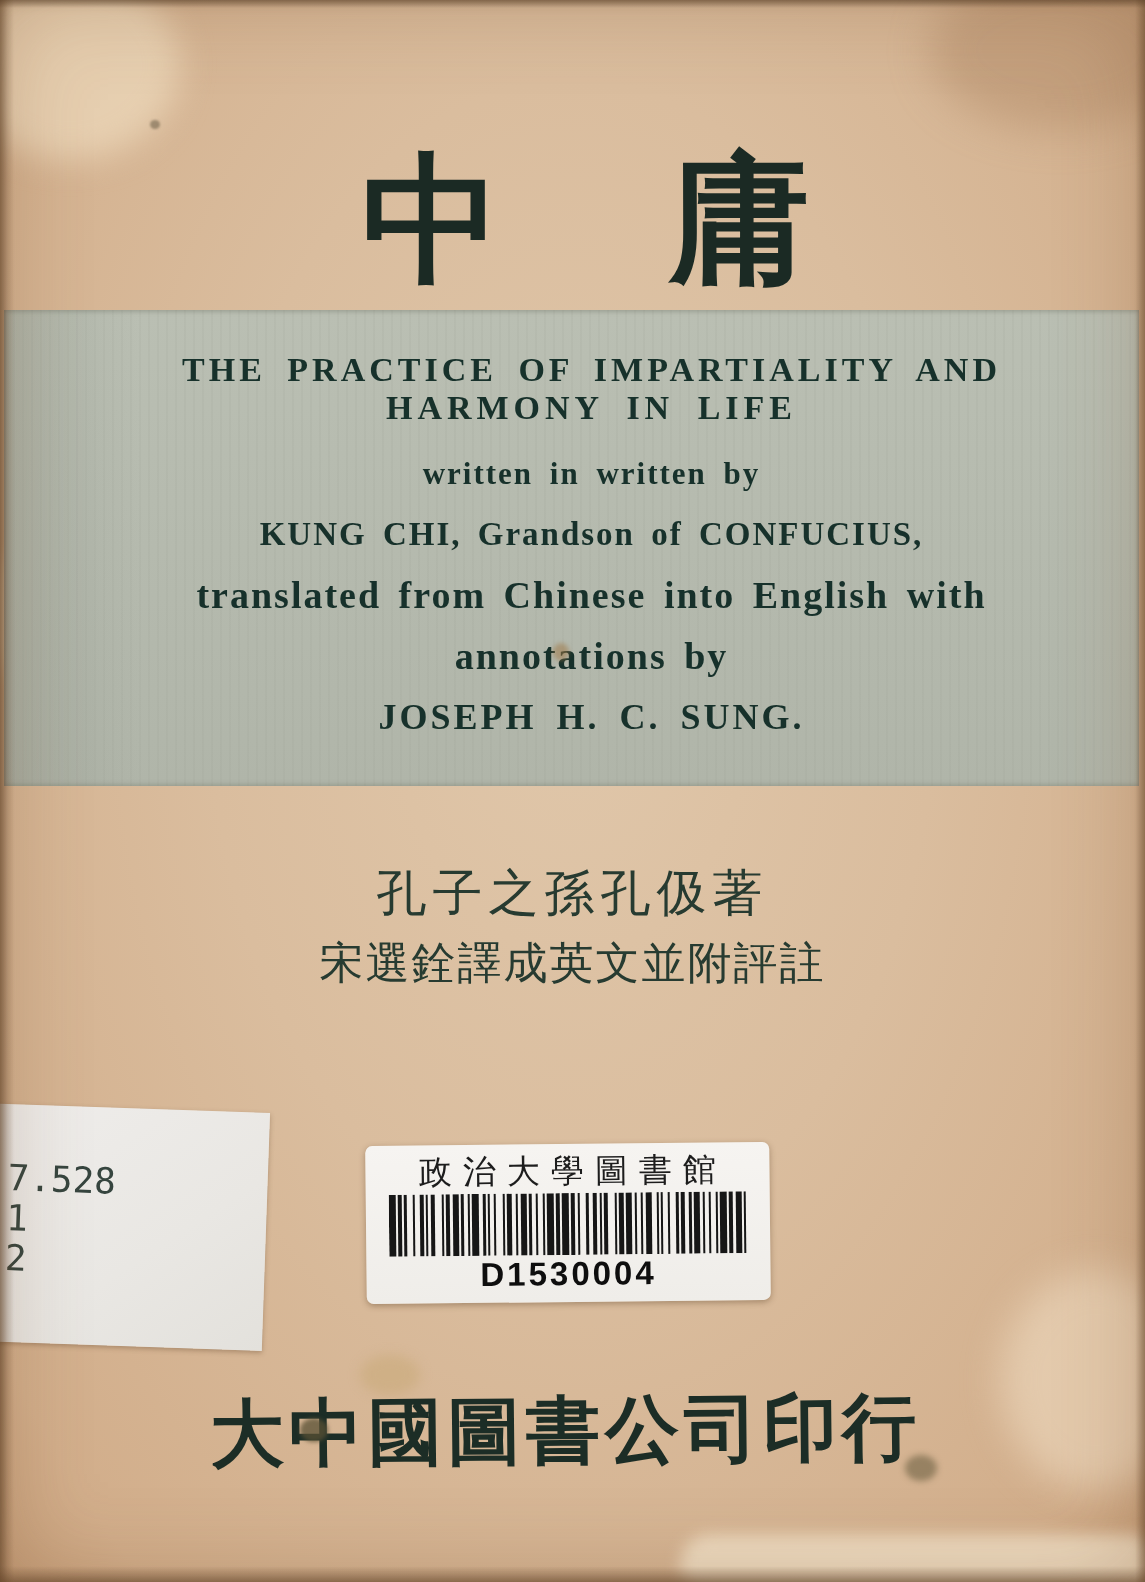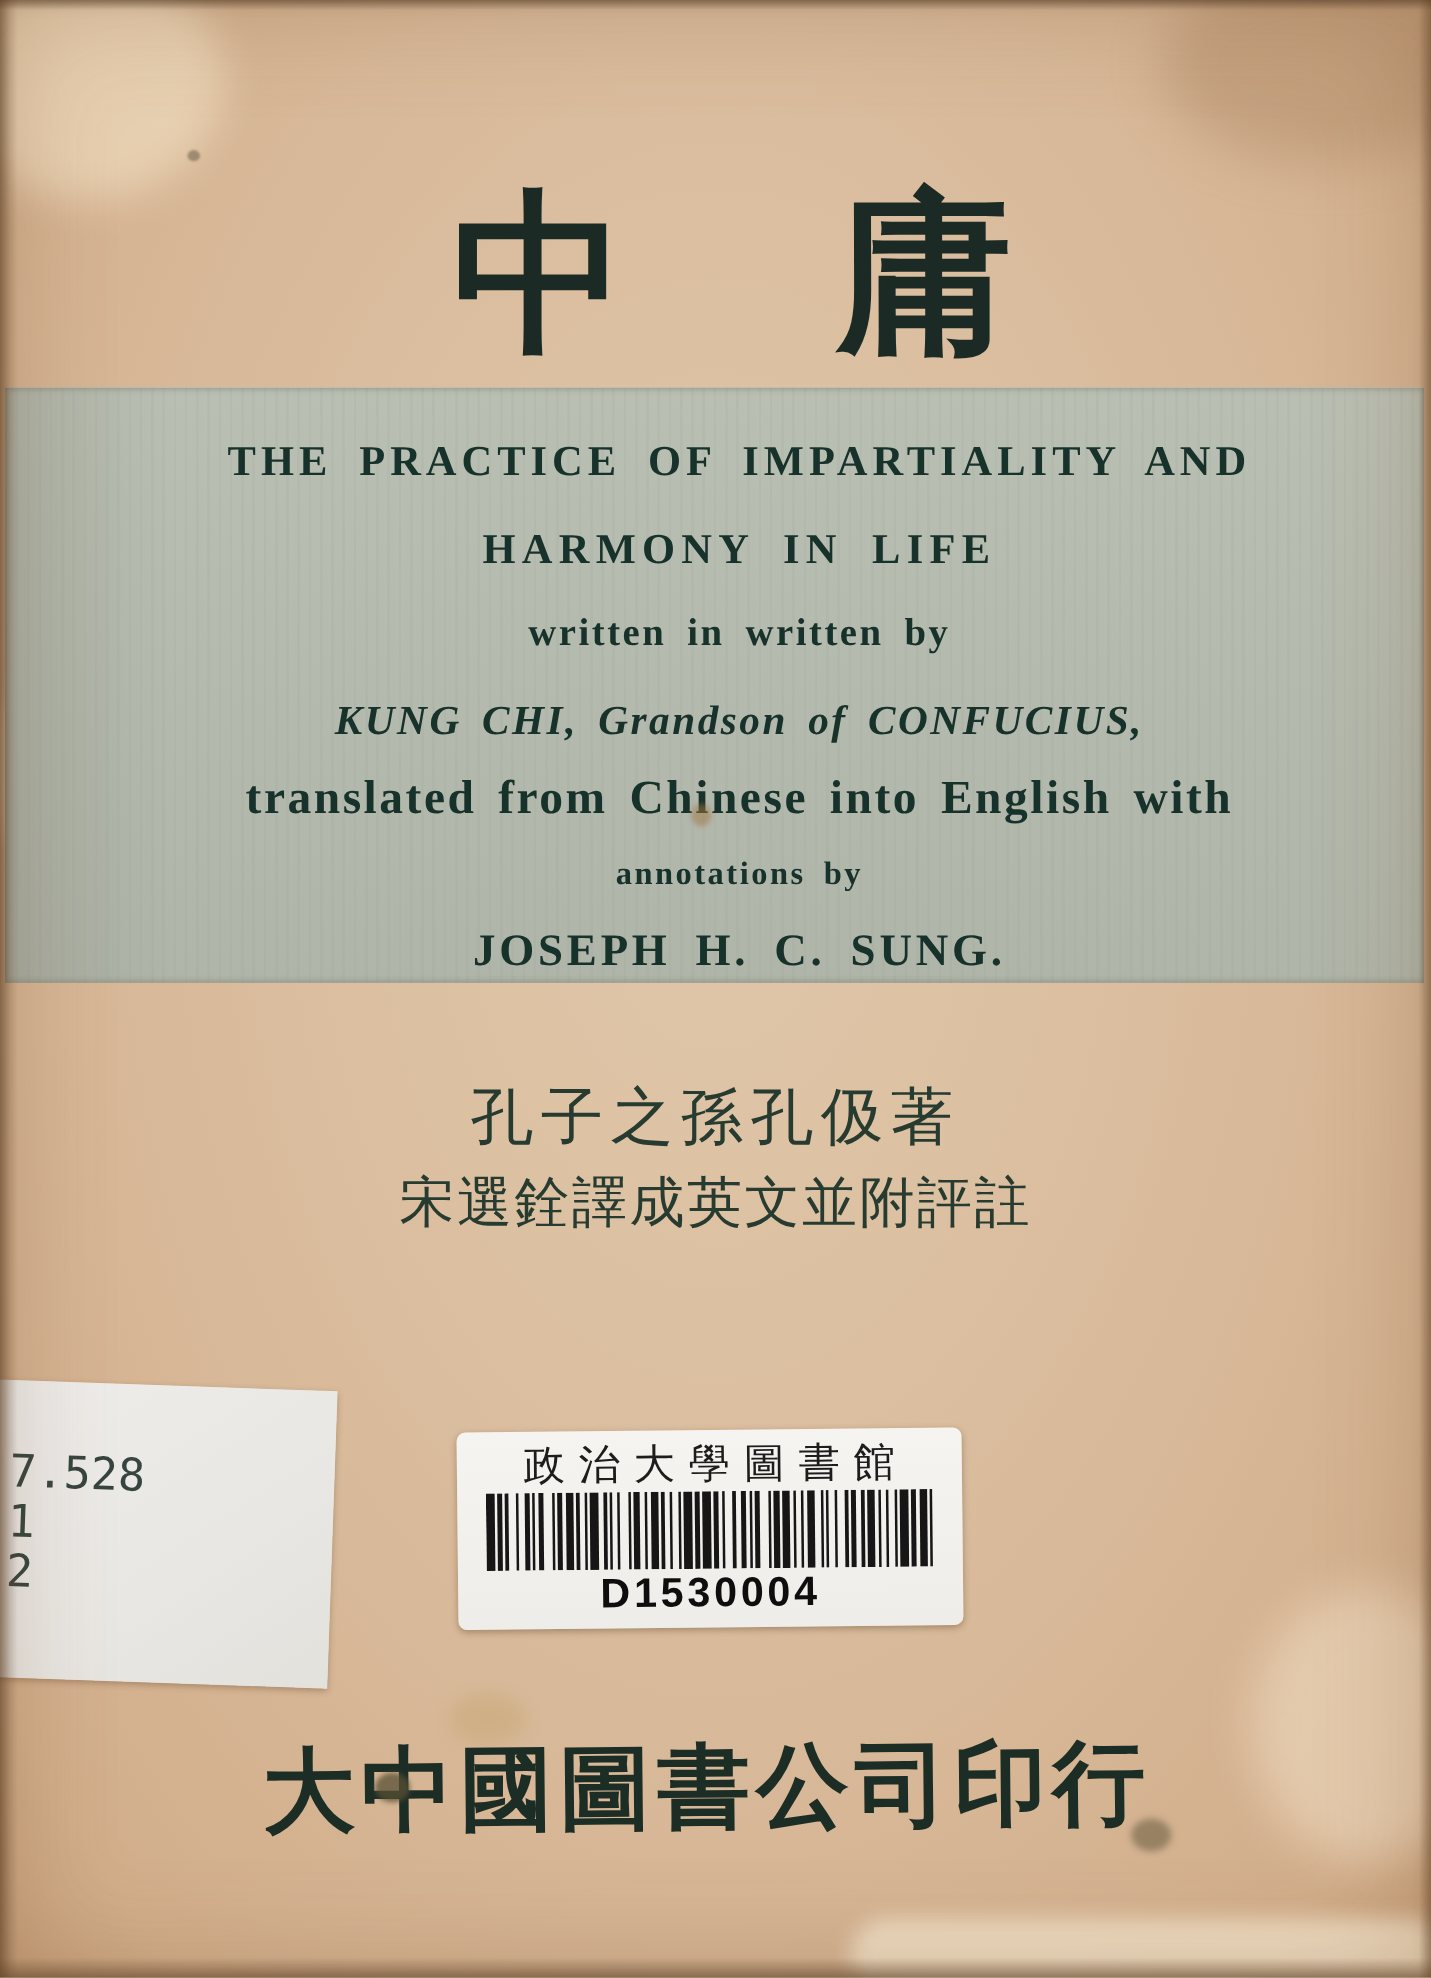--- a/index.html
+++ b/index.html
@@ -50,25 +50,25 @@
     background-color:#b6bbaf;
     background-image:
       linear-gradient(90deg, rgba(140,146,134,.28), transparent 12%),
       repeating-linear-gradient(90deg, rgba(146,150,138,.10) 0 2px, transparent 2px 9px),
       linear-gradient(180deg,#babfb3 0%,#b4b9ad 60%,#b0b5a9 100%);
     box-shadow:inset 0 2px 4px rgba(110,112,100,.35), inset 0 -2px 4px rgba(110,112,100,.3);
     color:#17312b;text-align:center;
   }
   .band-line{white-space:nowrap;padding-left:40px;}
   .bl1{margin-top:41px;height:38px;line-height:38px;font-size:34px;font-weight:700;letter-spacing:4px;word-spacing:9px;}
-  .bl2{margin-top:32px;height:38px;line-height:38px;font-size:34px;font-weight:700;letter-spacing:5px;word-spacing:10px;}
+  .bl2{height:38px;line-height:38px;font-size:34px;font-weight:700;letter-spacing:5px;word-spacing:10px;}
   .bl3{margin-top:30px;height:34px;line-height:34px;font-size:31px;font-weight:600;letter-spacing:2px;word-spacing:7px;}
-  .bl4{margin-top:35px;height:38px;line-height:38px;font-size:33px;font-weight:700;letter-spacing:2px;word-spacing:6px;font-style:italic;}
+  .bl4{margin-top:24px;height:38px;line-height:38px;font-size:33px;font-weight:700;letter-spacing:2px;word-spacing:6px;}
   .bl5{margin-top:23px;height:38px;line-height:38px;font-size:38px;font-weight:600;letter-spacing:2px;word-spacing:6px;}
-  .bl6{margin-top:25px;height:34px;line-height:34px;font-size:26px;font-weight:600;letter-spacing:2px;word-spacing:6px;}
+  .bl6{margin-top:25px;height:34px;line-height:34px;font-size:38px;font-weight:600;letter-spacing:2px;word-spacing:6px;}
   .bl7{margin-top:24px;height:40px;line-height:40px;font-size:36px;font-weight:700;letter-spacing:3px;word-spacing:8px;}
   
   .author-lines{position:absolute;top:862px;left:0;right:0;text-align:center;color:#273b31;
     font-family:"DejaVu Serif","Liberation Serif",serif;}
   .al1{font-size:50px;line-height:62px;letter-spacing:6px;}
   .al2{font-size:44px;line-height:58px;letter-spacing:2px;margin-top:10px;}
   
   .call-label{
     position:absolute;left:-20px;top:1108px;width:286px;height:238px;
     background:linear-gradient(145deg,#efedeb 0%,#e9e7e3 60%,#e3e1dc 100%);

